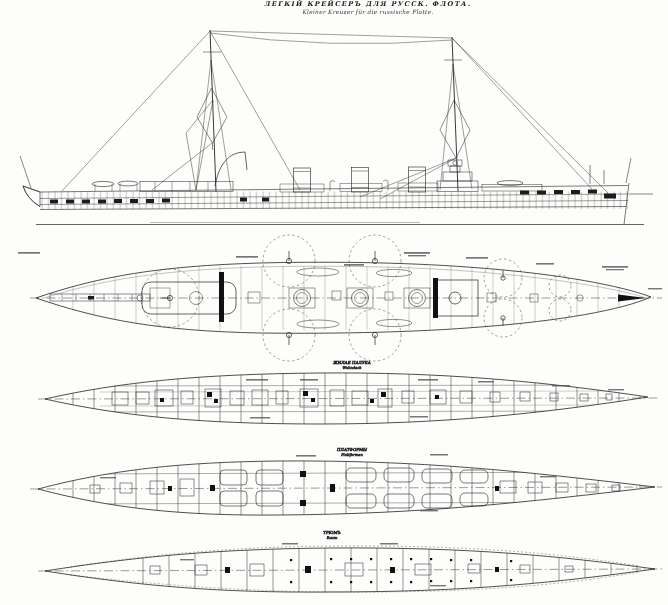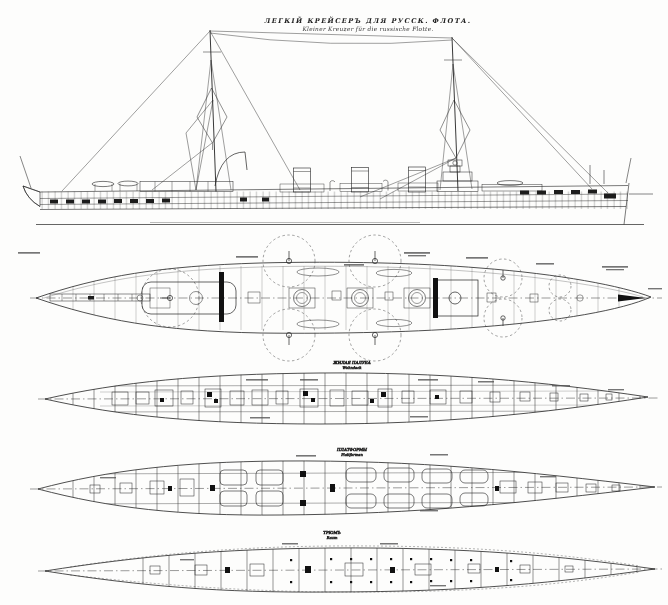--- a/index.html
+++ b/index.html
@@ -1,20 +1,20 @@
 <!DOCTYPE html>
 <html><head>
 <meta charset="utf-8">
 <style>
   html,body{margin:0;padding:0;background:#e8e8e6;}
   .sheet{
     position:relative;width:668px;height:605px;background:#fdfdfc;
     font-family:"DejaVu Serif", serif;color:#1c1c1c;overflow:hidden;
   }
-  .titleblock{position:absolute;top:17px;left:0;width:656px;text-align:center;pointer-events:none;}
+  .titleblock{position:absolute;top:0;left:0;width:656px;text-align:center;pointer-events:none;}
   .title-ru{
     display:block;font-size:6.6px;letter-spacing:1.4px;font-style:italic;font-weight:bold;
     color:#222;transform:translateX(40px);
   }
   .title-de{
     display:block;font-size:5.8px;font-style:italic;color:#333;letter-spacing:.3px;
     transform:translateX(40px);margin-top:0.5px;
   }
   svg{position:absolute;top:0;left:0;}
   .lbl{font-size:4px;font-style:italic;fill:#333;text-anchor:middle;}

